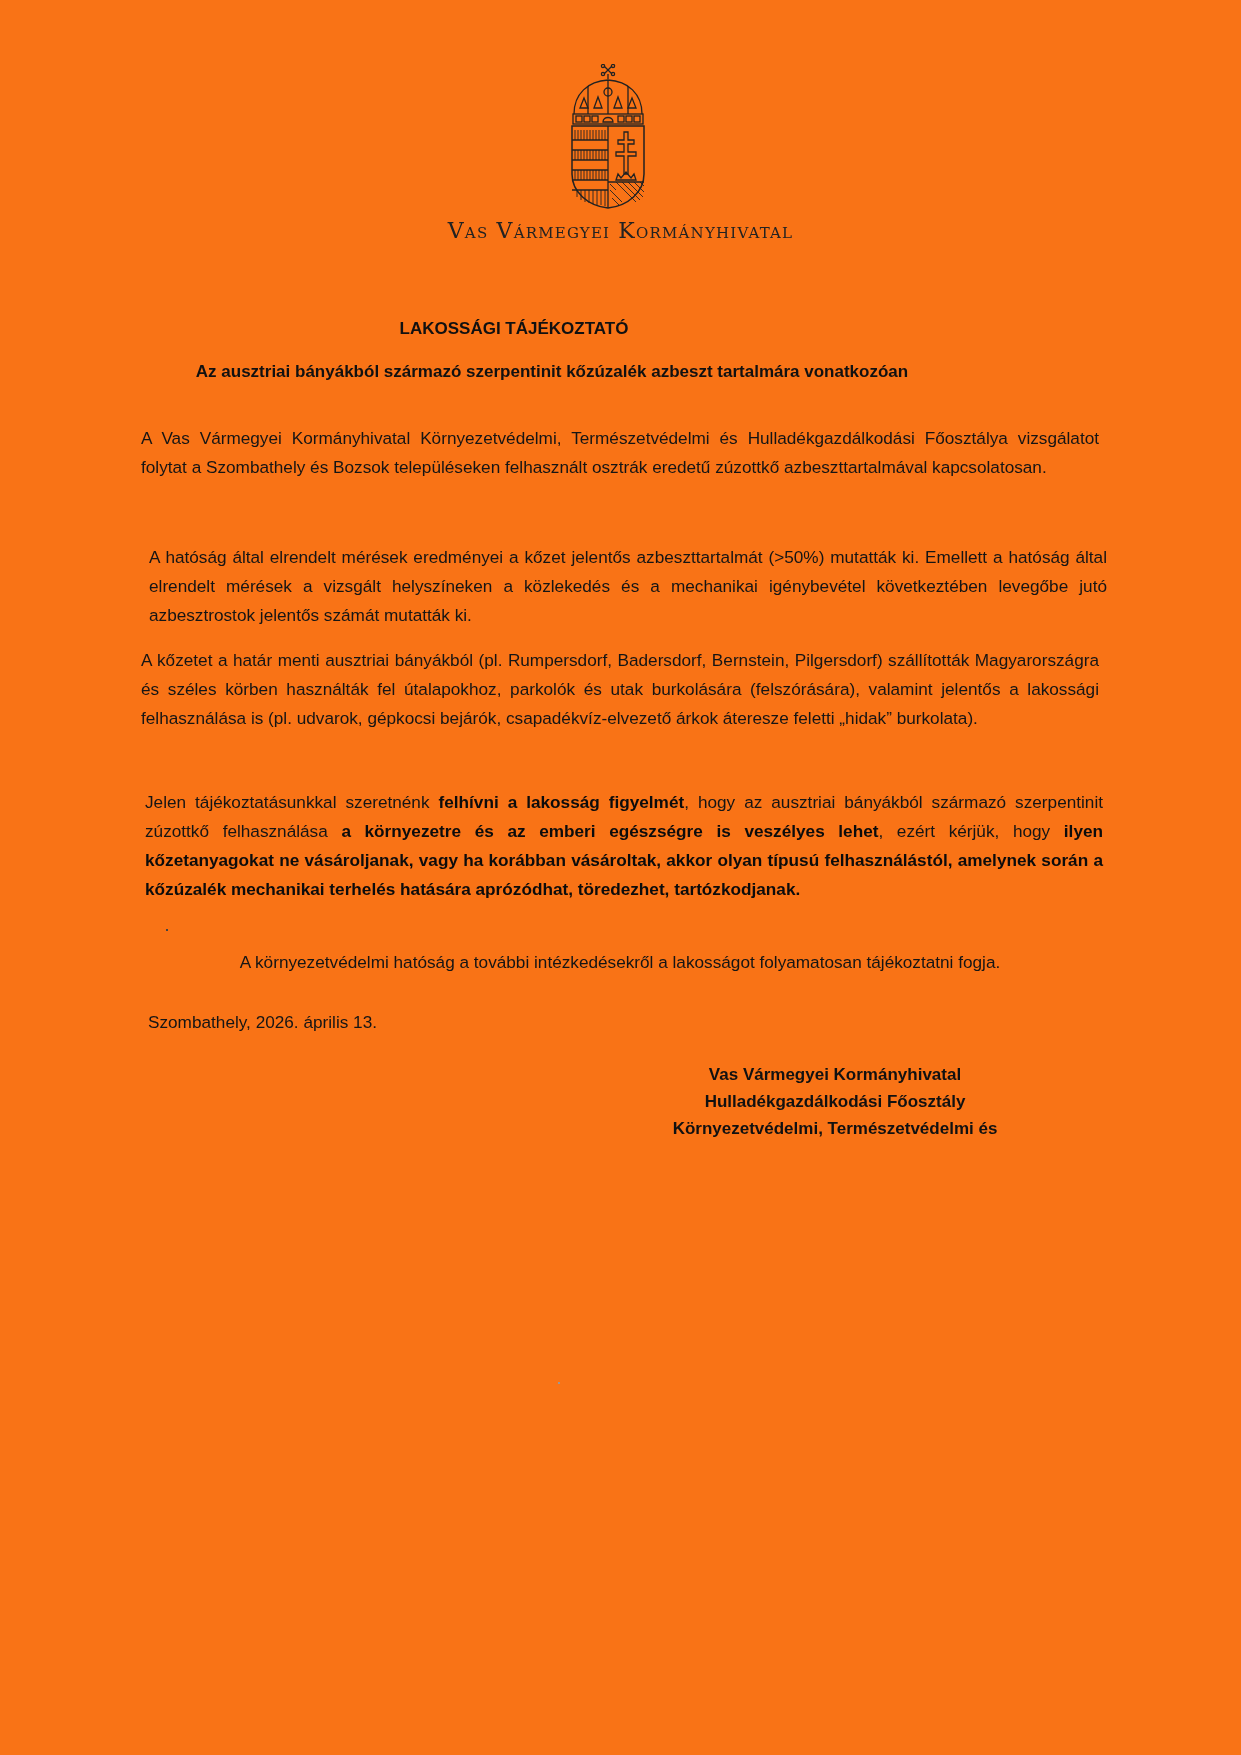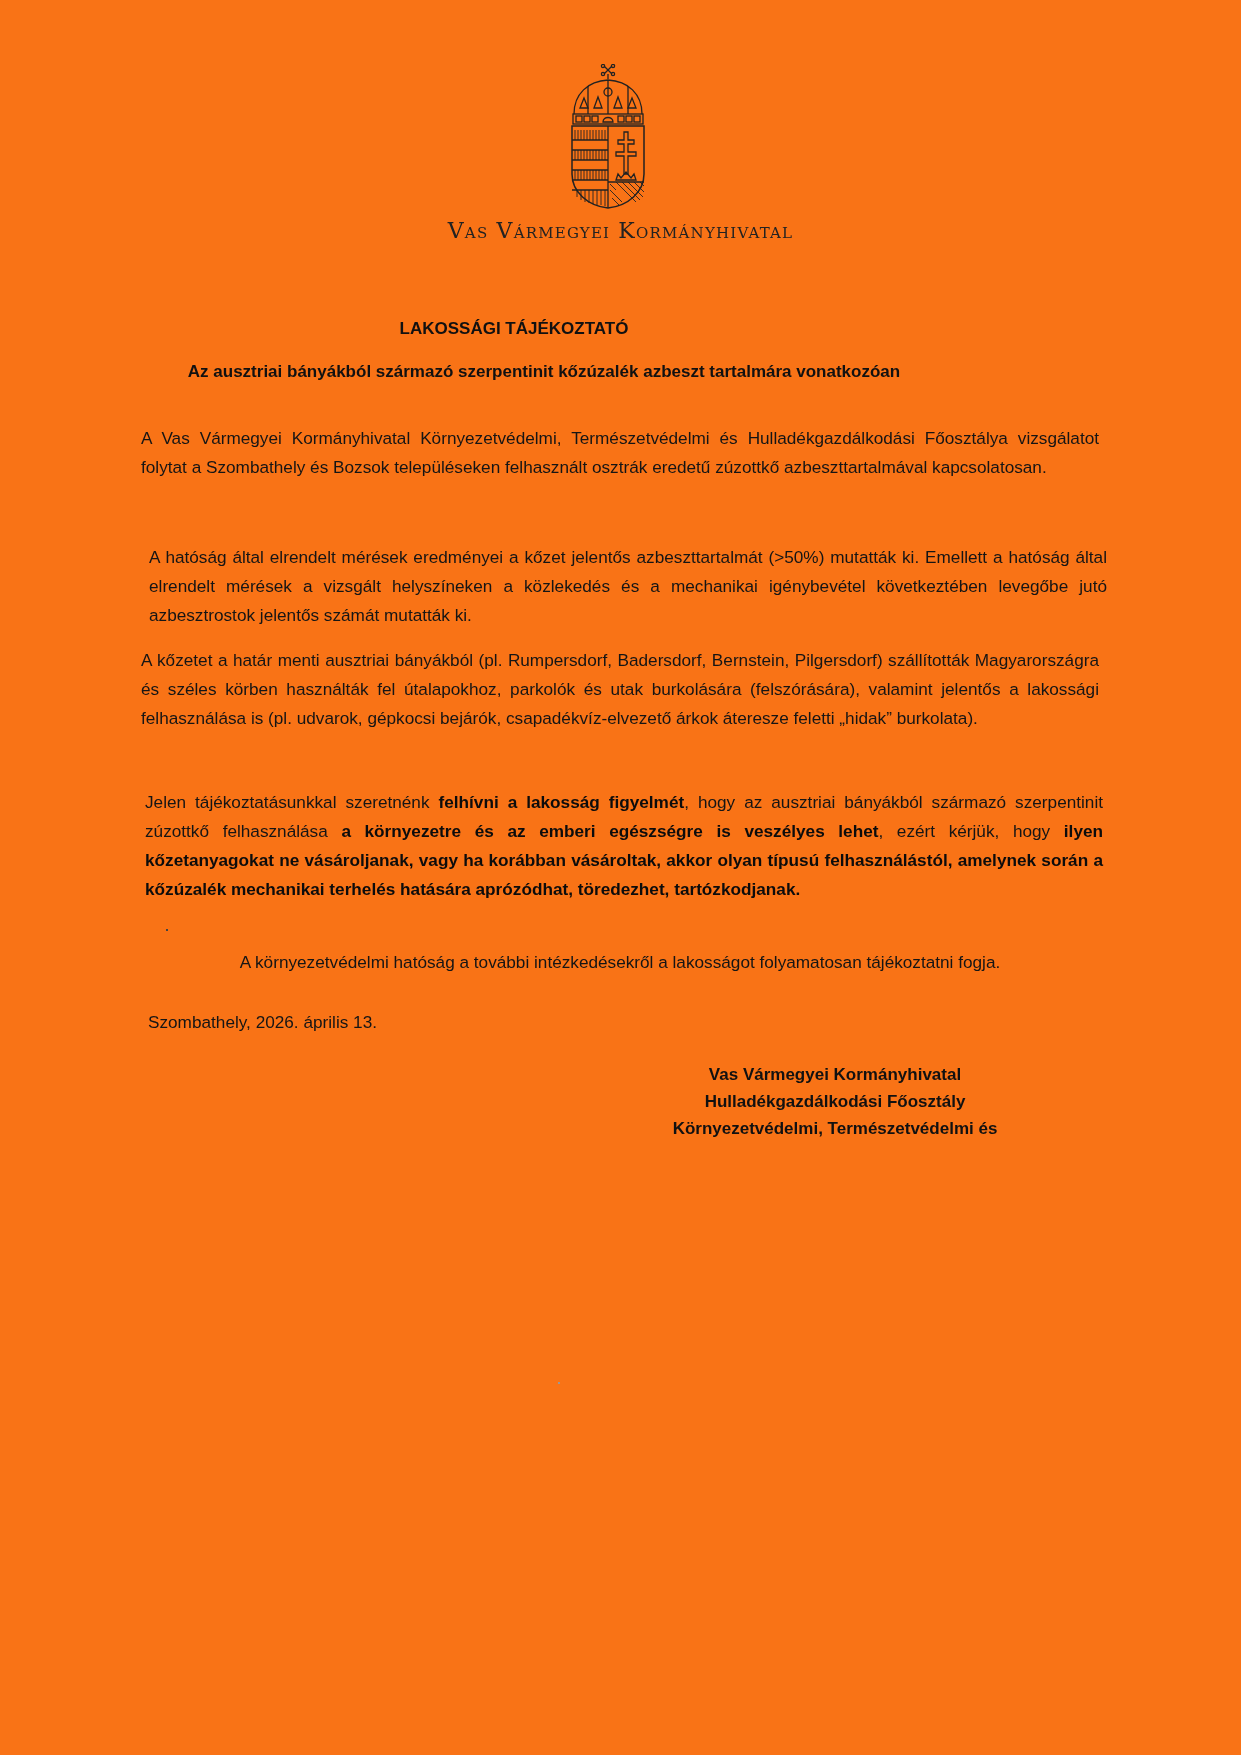--- a/index.html
+++ b/index.html
@@ -15,21 +15,21 @@
     font-size: 22px; letter-spacing: 1.2px; color: #222;
     font-variant: small-caps; font-weight: normal;
   }
 
   .doc-title {
     position: absolute; left: 0; width: 1028px; top: 319px; text-align: center;
     font-family: "Liberation Sans", sans-serif; font-weight: bold; font-size: 17px; color: #111;
   }
   .doc-subtitle {
     position: absolute; left: 0; width: 1088px; top: 362px; text-align: center;
-    font-family: "Liberation Sans", sans-serif; font-weight: bold; font-size: 17px; color: #111;
+    font-family: "Liberation Sans", sans-serif; font-weight: bold; font-size: 17px; color: #111; padding-left: 8px;
   }
 
   .body-text {
     position: absolute; left: 141px; width: 958px;
     font-family: Liberation Sans, sans-serif; font-size: 17.2px; line-height: 29px;
     text-align: justify; color: #151515;
   }
   .p1 { top: 424px; }
   .p2 { top: 535px; }
   .p3 { top: 646px; }

